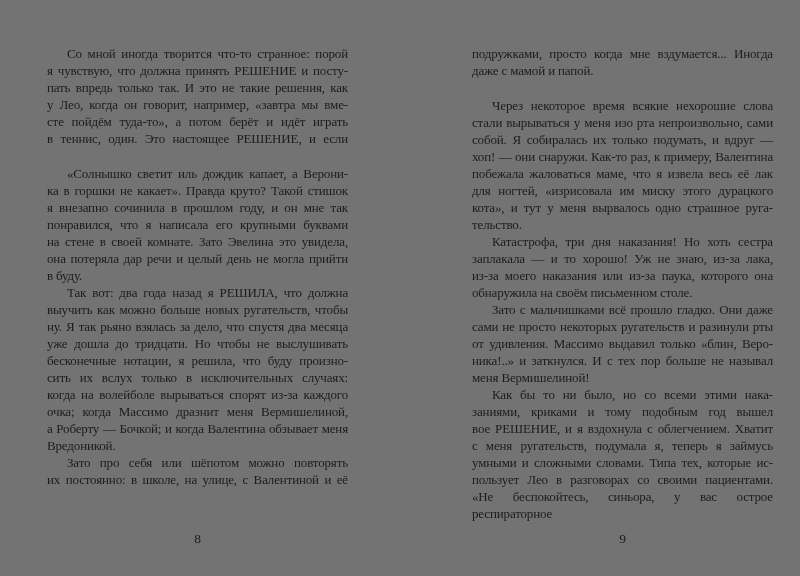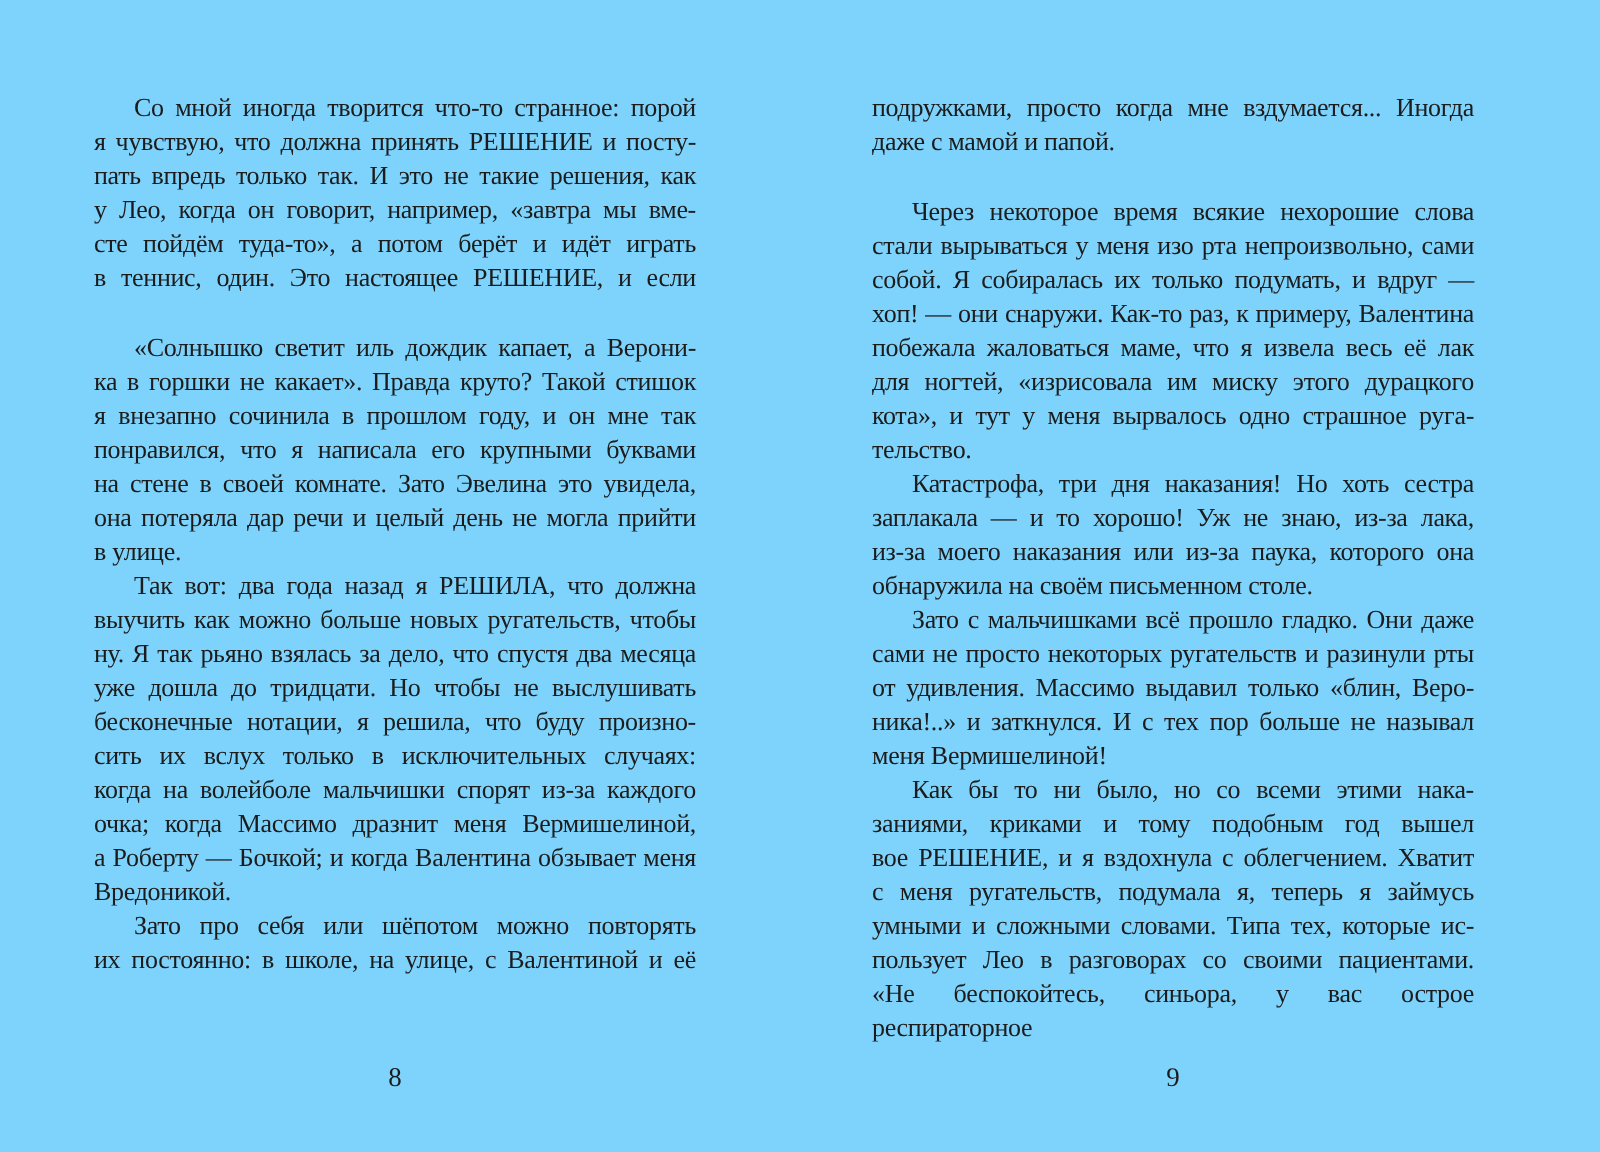--- a/index.html
+++ b/index.html
@@ -7,32 +7,32 @@
     padding: 0;
     width: 800px;
     height: 576px;
     overflow: hidden;
     background: #ffffff;
   }
   .spread {
     position: relative;
     width: 800px;
     height: 576px;
-    background: #7dd3fc;
+    background: #737373;
     font-family: "Liberation Serif", serif;
     color: #1c1c1c;
   }
   .page {
     position: absolute;
     top: 45px;
     width: 301px;
     height: 510px;
   }
   .page.left  { left: 47px; }
-  .page.right { left: 436px; }
+  .page.right { left: 472px; }
 
   .para { margin: 0; }
   .para.gap { margin-top: 18px; }
 
   .pline {
     font-size: 13px;
     line-height: 17px;
     letter-spacing: -0.15px;
     text-align: justify;
     text-align-last: justify;
@@ -72,30 +72,30 @@
           <div class="pline">сте пойдём туда-то», а потом берёт и идёт играть</div>
           <div class="pline">в теннис, один. Это настоящее РЕШЕНИЕ, и если</div>
         </div>
         <div class="para gap indent">
           <div class="pline">«Солнышко светит иль дождик капает, а Верони-</div>
           <div class="pline">ка в горшки не какает». Правда круто? Такой стишок</div>
           <div class="pline">я внезапно сочинила в прошлом году, и он мне так</div>
           <div class="pline">понравился, что я написала его крупными буквами</div>
           <div class="pline">на стене в своей комнате. Зато Эвелина это увидела,</div>
           <div class="pline">она потеряла дар речи и целый день не могла прийти</div>
-          <div class="pline end">в улице.</div>
+          <div class="pline end">в буду.</div>
         </div>
         <div class="para indent">
           <div class="pline">Так вот: два года назад я РЕШИЛА, что должна</div>
           <div class="pline">выучить как можно больше новых ругательств, чтобы</div>
           <div class="pline">ну. Я так рьяно взялась за дело, что спустя два месяца</div>
           <div class="pline">уже дошла до тридцати. Но чтобы не выслушивать</div>
           <div class="pline">бесконечные нотации, я решила, что буду произно-</div>
           <div class="pline">сить их вслух только в исключительных случаях:</div>
-          <div class="pline">когда на волейболе мальчишки спорят из-за каждого</div>
+          <div class="pline">когда на волейболе вырываться спорят из-за каждого</div>
           <div class="pline">очка; когда Массимо дразнит меня Вермишелиной,</div>
           <div class="pline">а Роберту — Бочкой; и когда Валентина обзывает меня</div>
           <div class="pline end">Вредоникой.</div>
         </div>
         <div class="para indent">
           <div class="pline">Зато про себя или шёпотом можно повторять</div>
           <div class="pline">их постоянно: в школе, на улице, с Валентиной и её</div>
         </div>
       </div>
     <div class="page-num">8</div>

